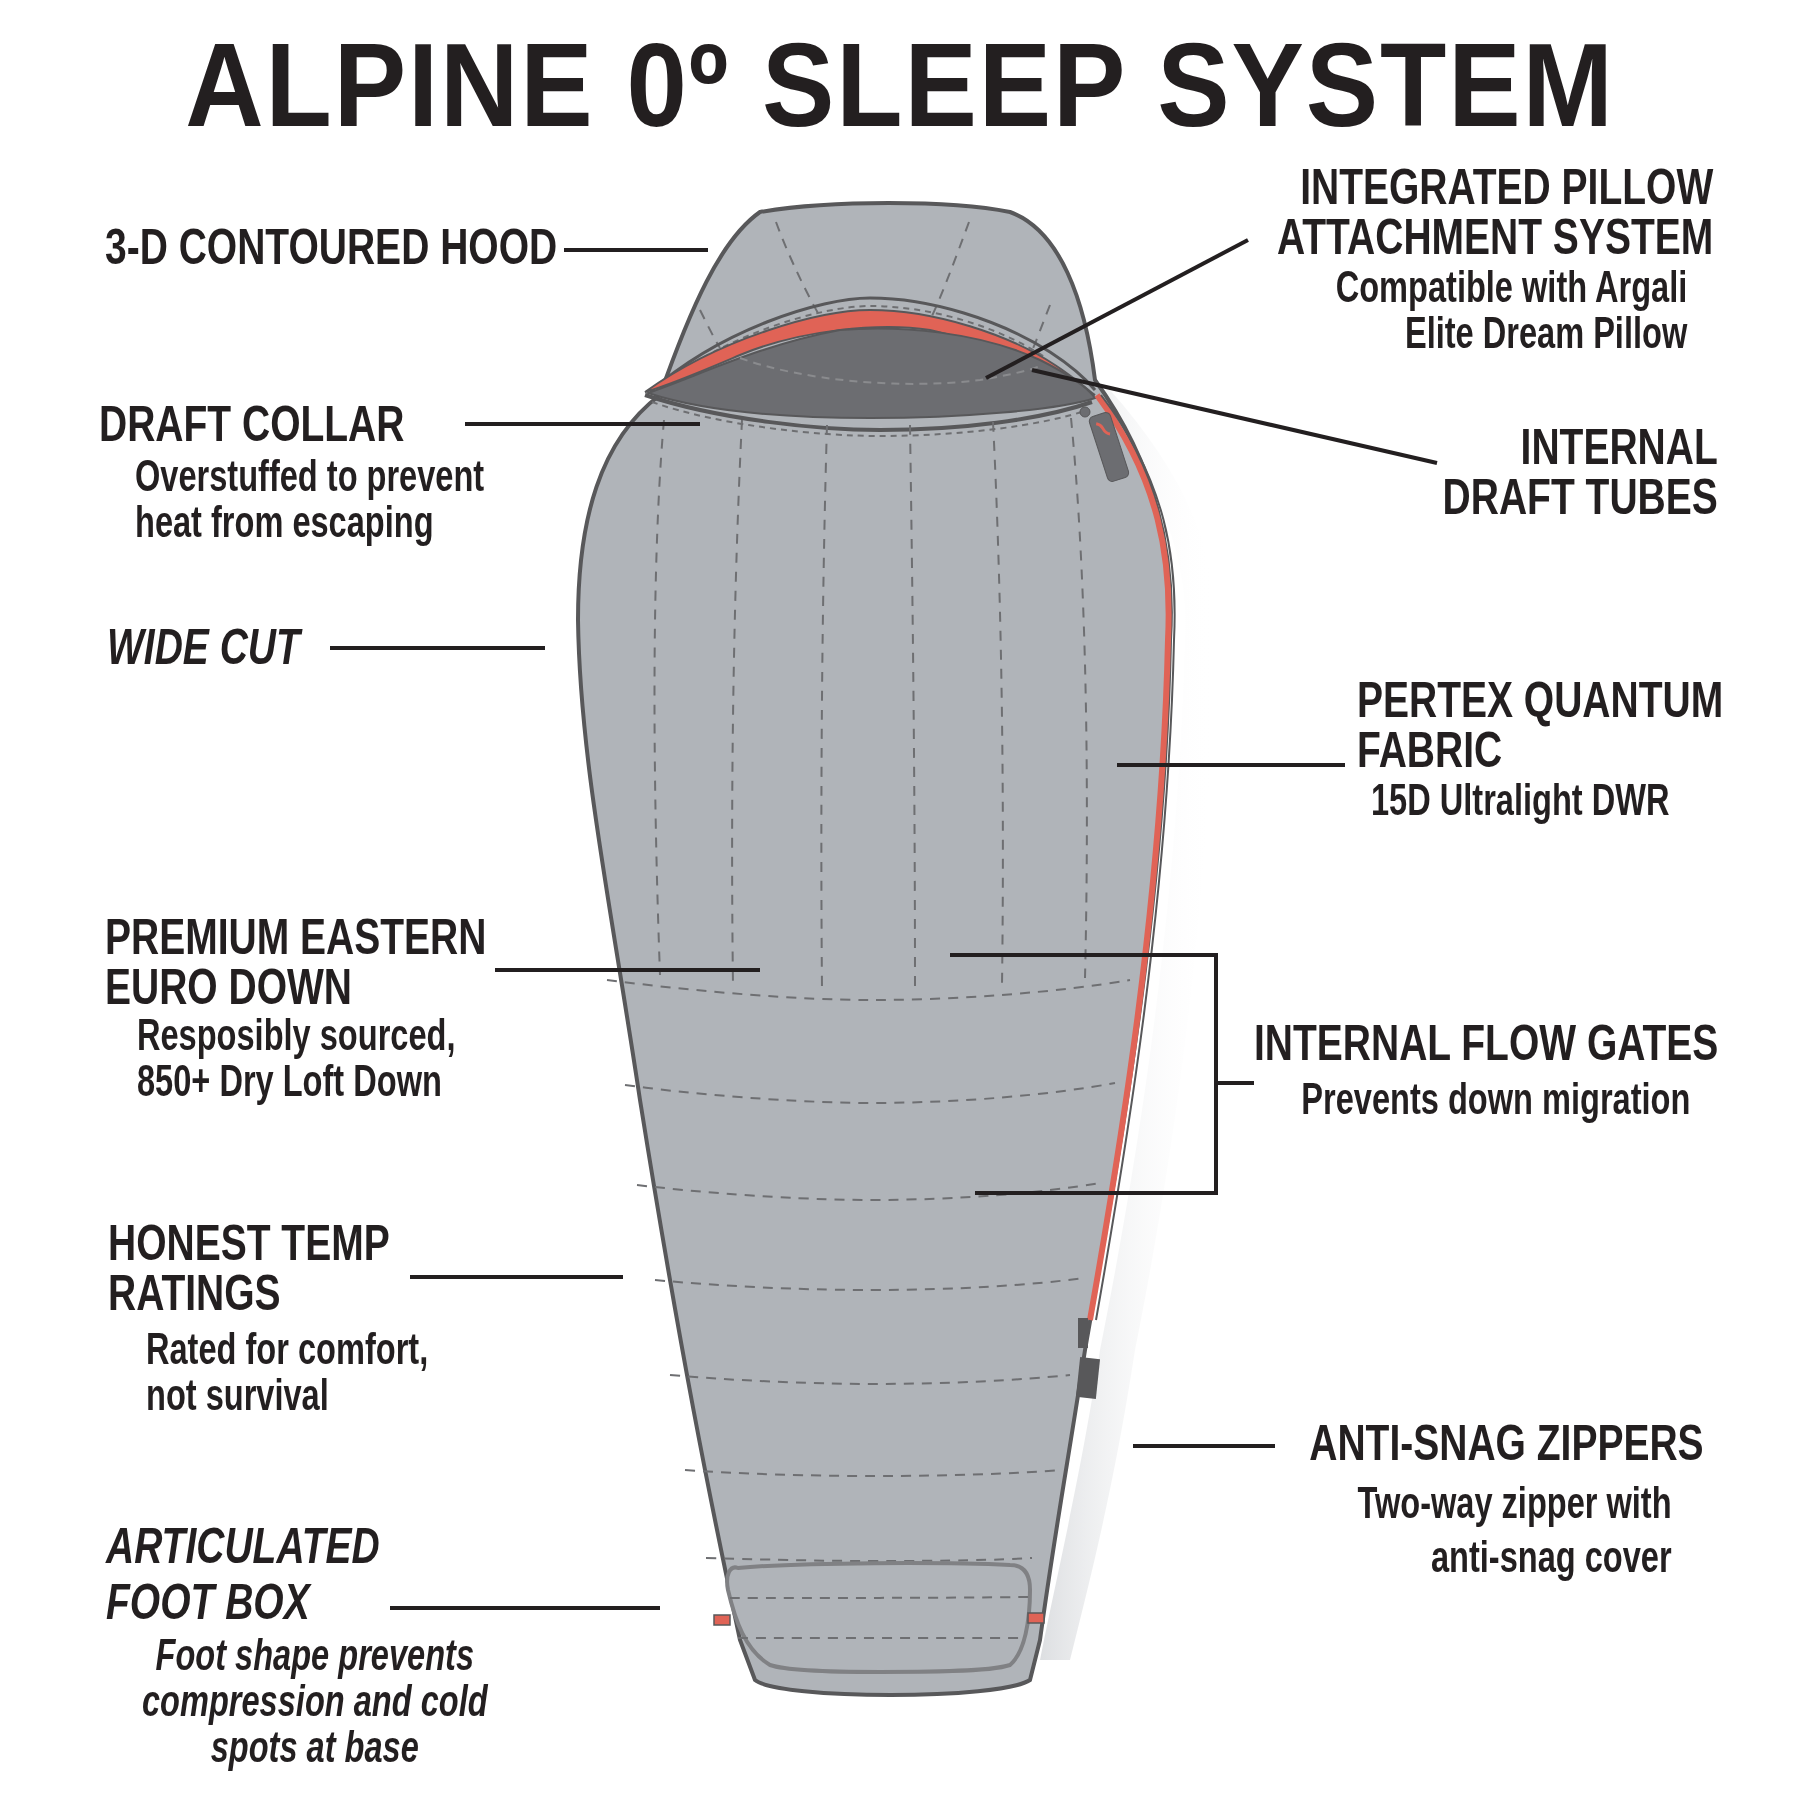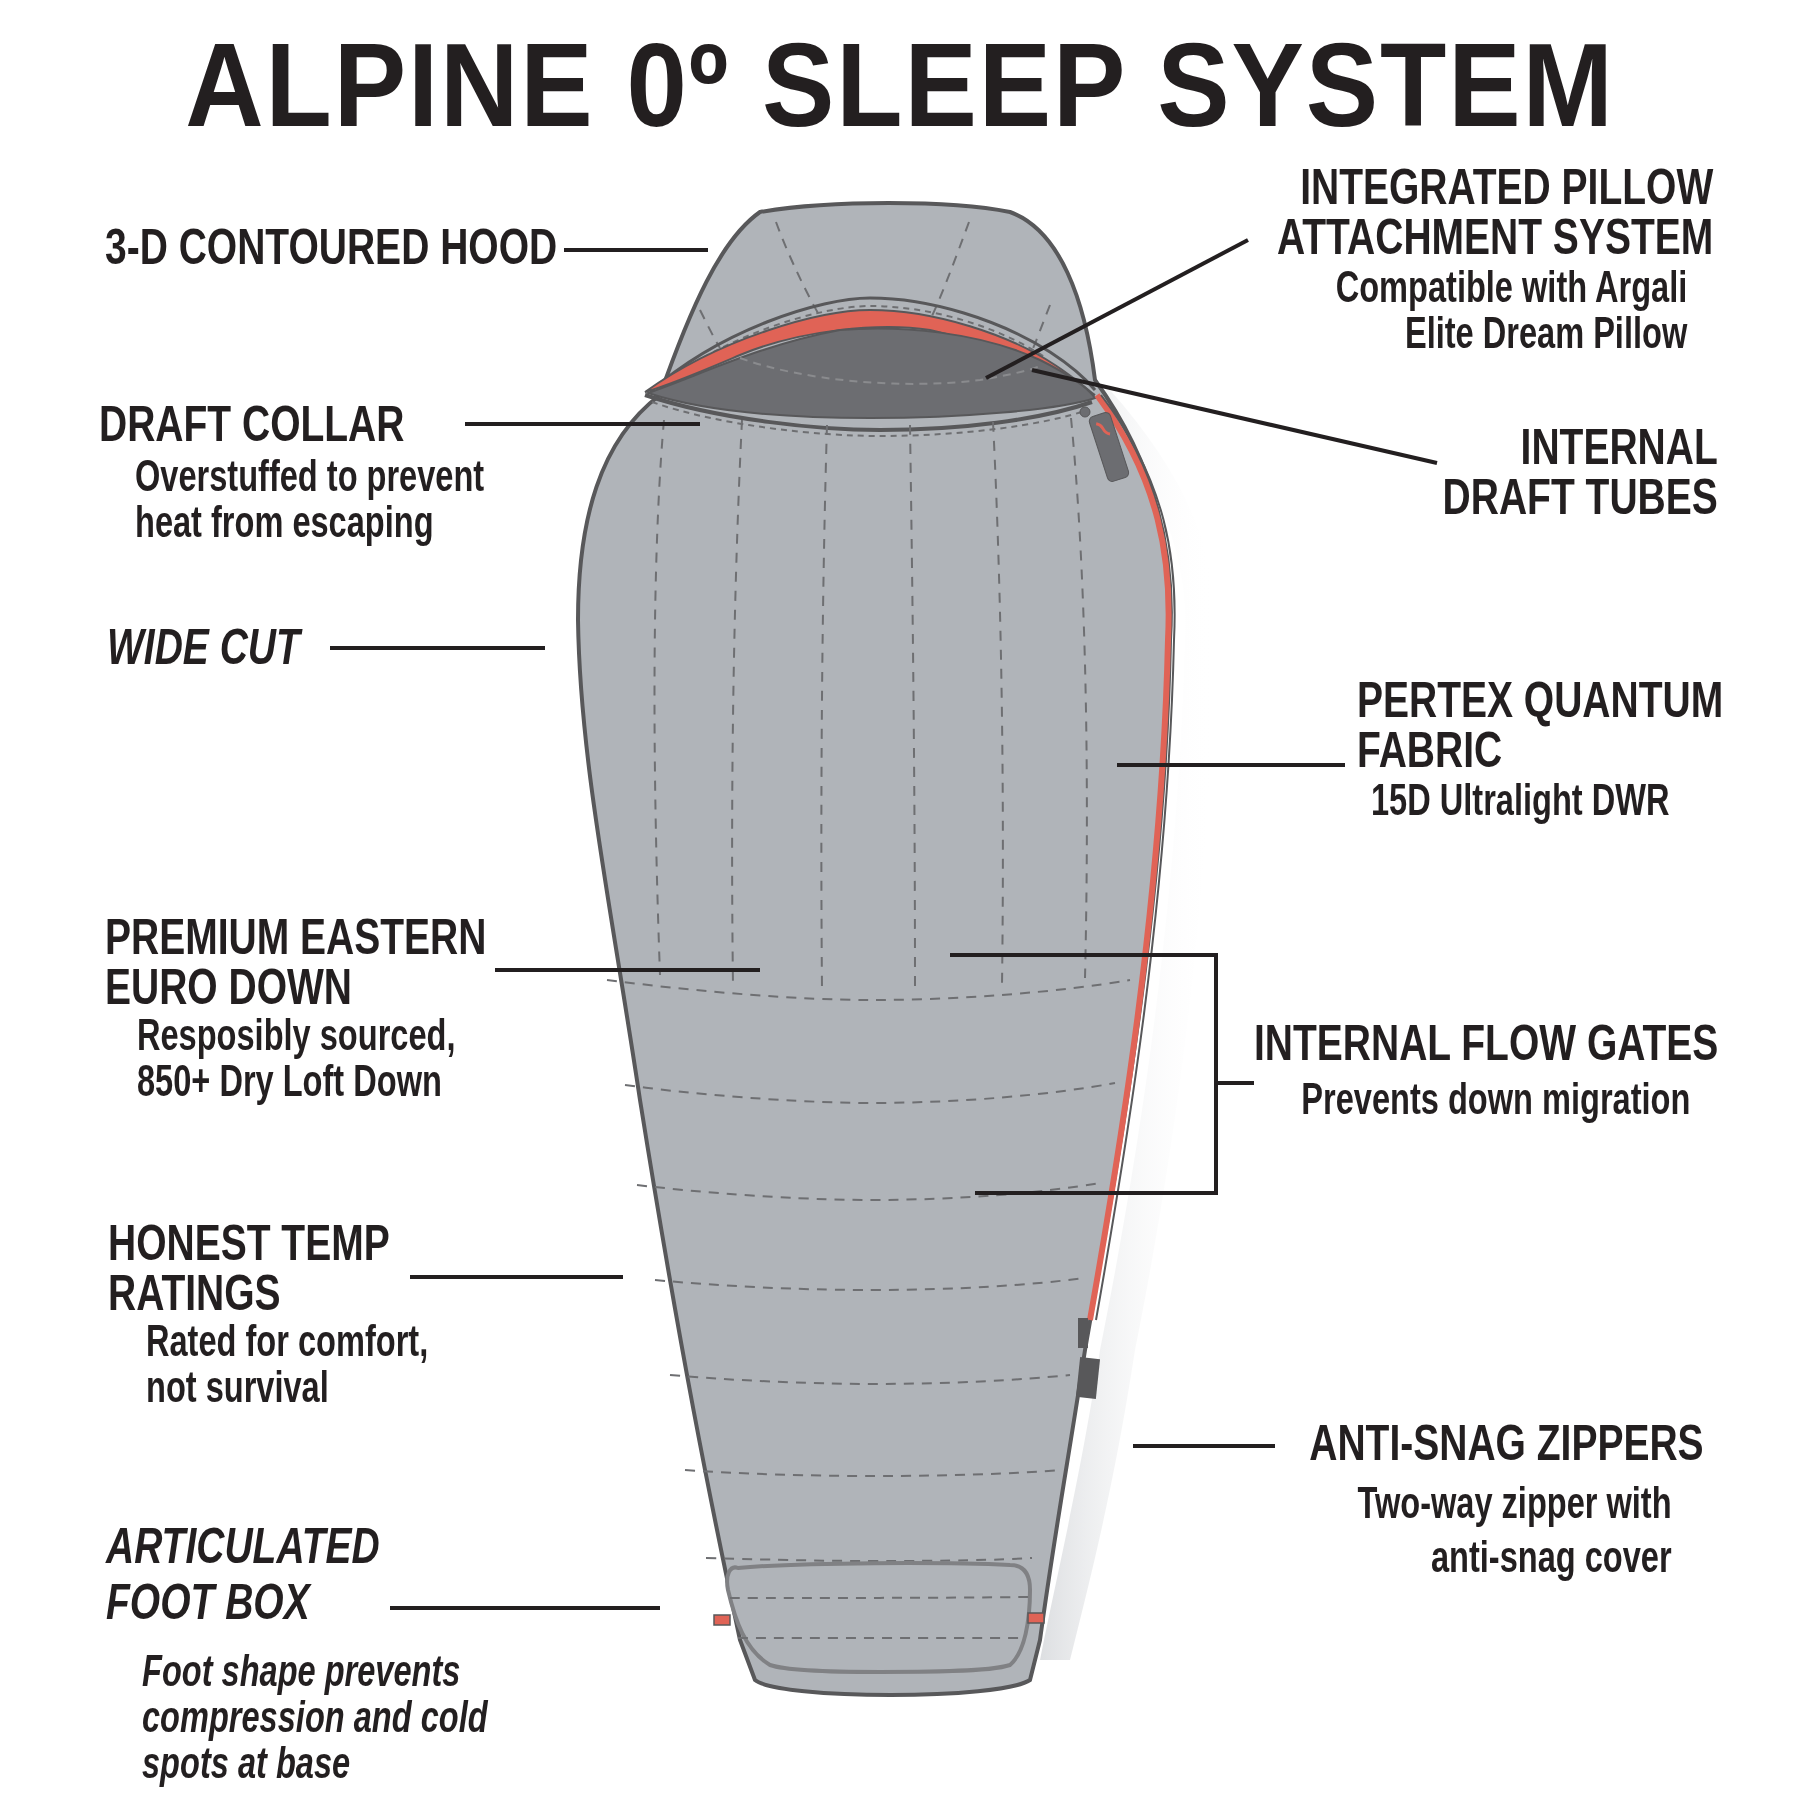--- a/index.html
+++ b/index.html
@@ -139,30 +139,30 @@
   <span class="head">EURO DOWN</span>
   <div style="padding-left:32px; margin-top:0px;">
     <span class="sub">Resposibly sourced,</span>
     <span class="sub">850+ Dry Loft Down</span>
   </div>
 </div>
 
 <div class="label" style="left:108px; top:1218px;">
   <span class="head">HONEST TEMP</span>
   <span class="head">RATINGS</span>
-  <div style="padding-left:38px; margin-top:0;">
+  <div style="padding-left:38px; margin-top:8px;">
     <span class="sub">Rated for comfort,</span>
     <span class="sub">not survival</span>
   </div>
 </div>
 
 <div class="label" style="left:106px; top:1518px;font-style:italic;">
   <span class="head" style="line-height:56px;">ARTICULATED</span>
   <span class="head" style="line-height:56px;">FOOT BOX</span>
-  <div style="padding-left:36px; margin-top:18px;">
+  <div style="padding-left:36px; margin-top:2px;text-align:center;">
     <span class="sub">Foot shape prevents</span>
     <span class="sub">compression and cold</span>
     <span class="sub">spots at base</span>
   </div>
 </div>
 
 <div class="label right" style="right:87px; top:162px;">
   <span class="head">INTEGRATED PILLOW</span>
   <span class="head">ATTACHMENT SYSTEM</span>
   <div style="padding-right:26px; margin-top:2px;">

